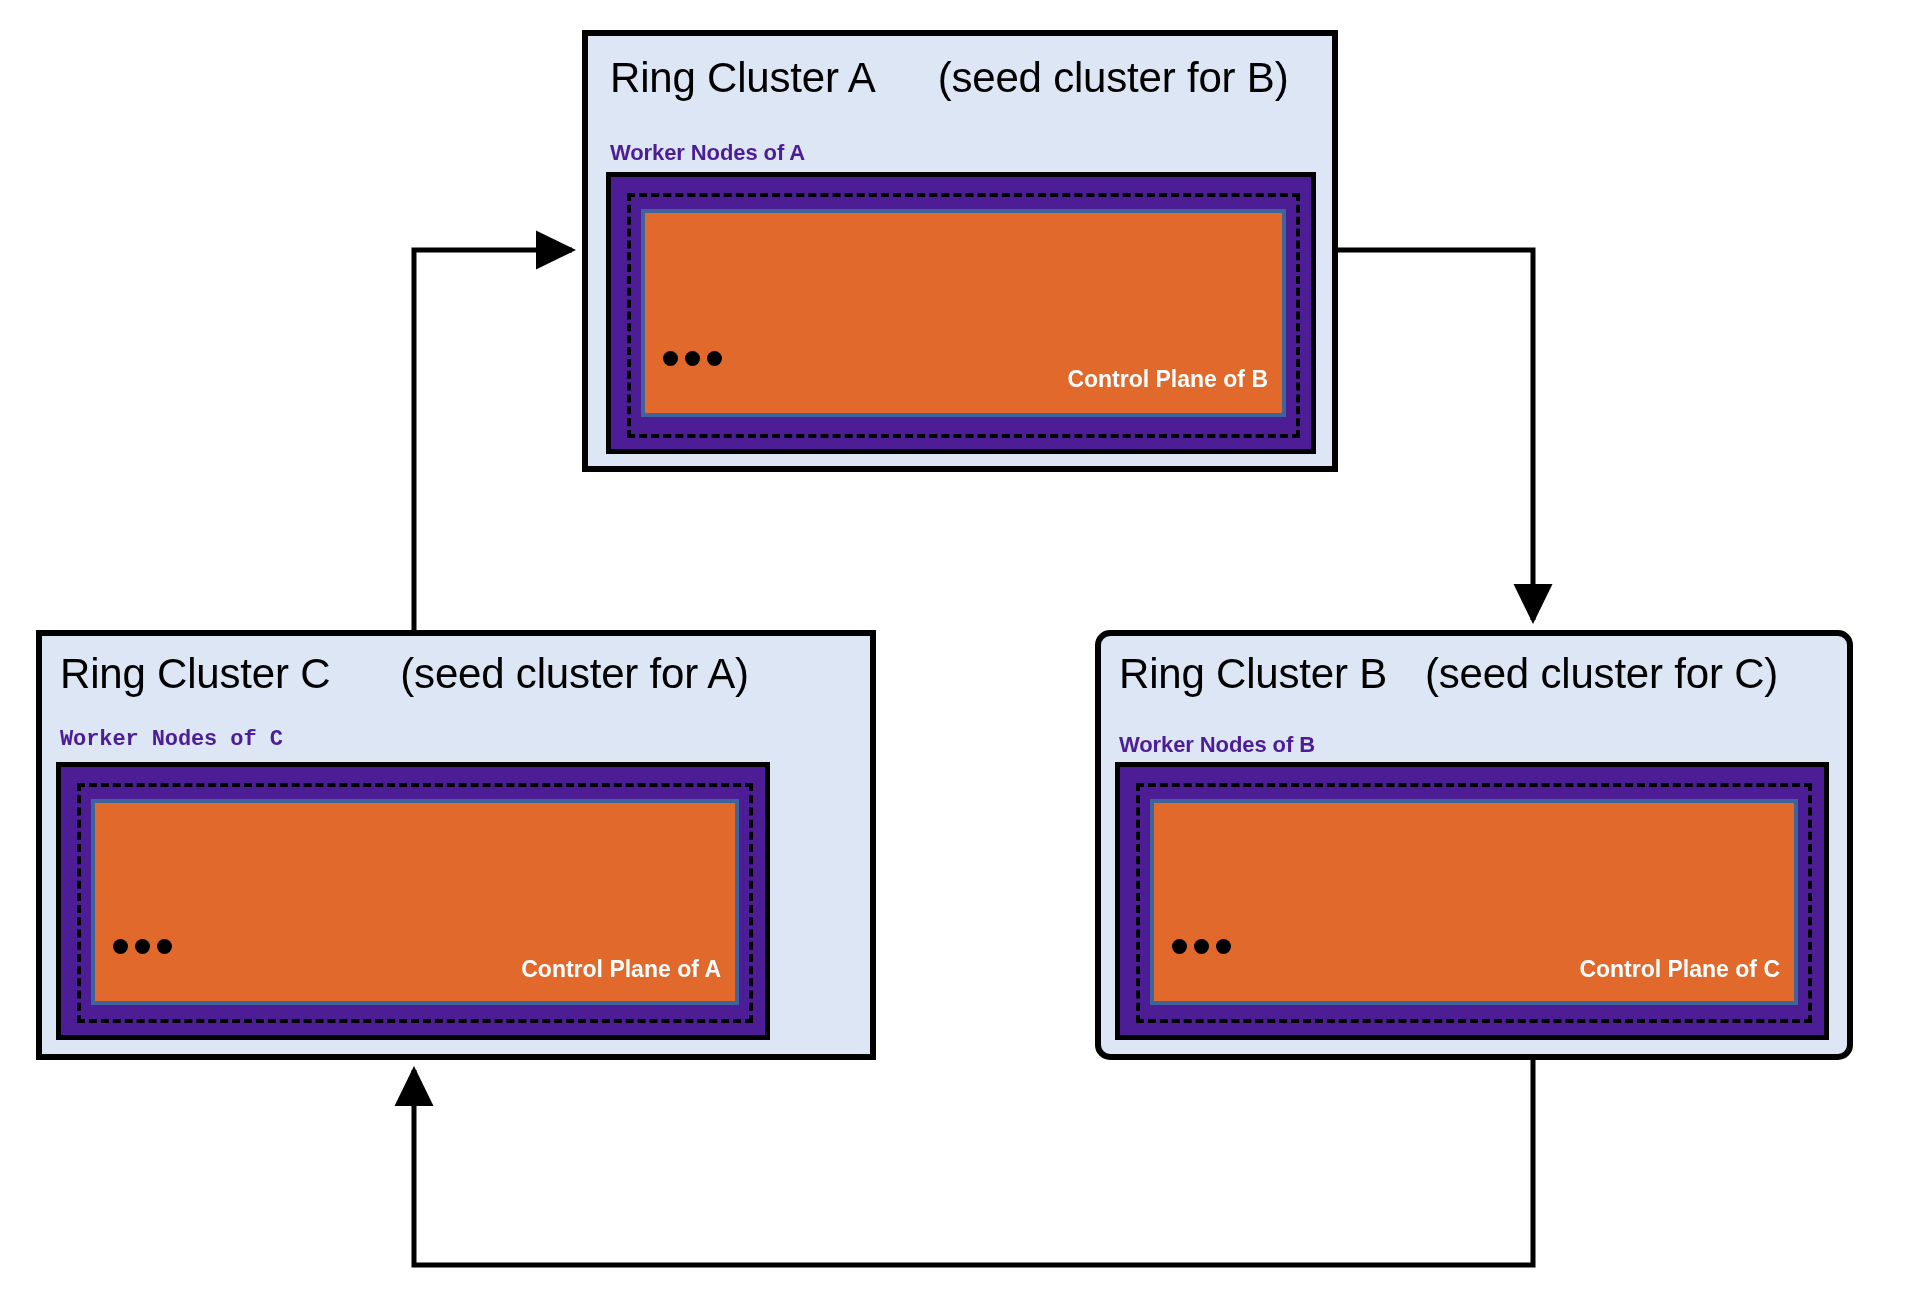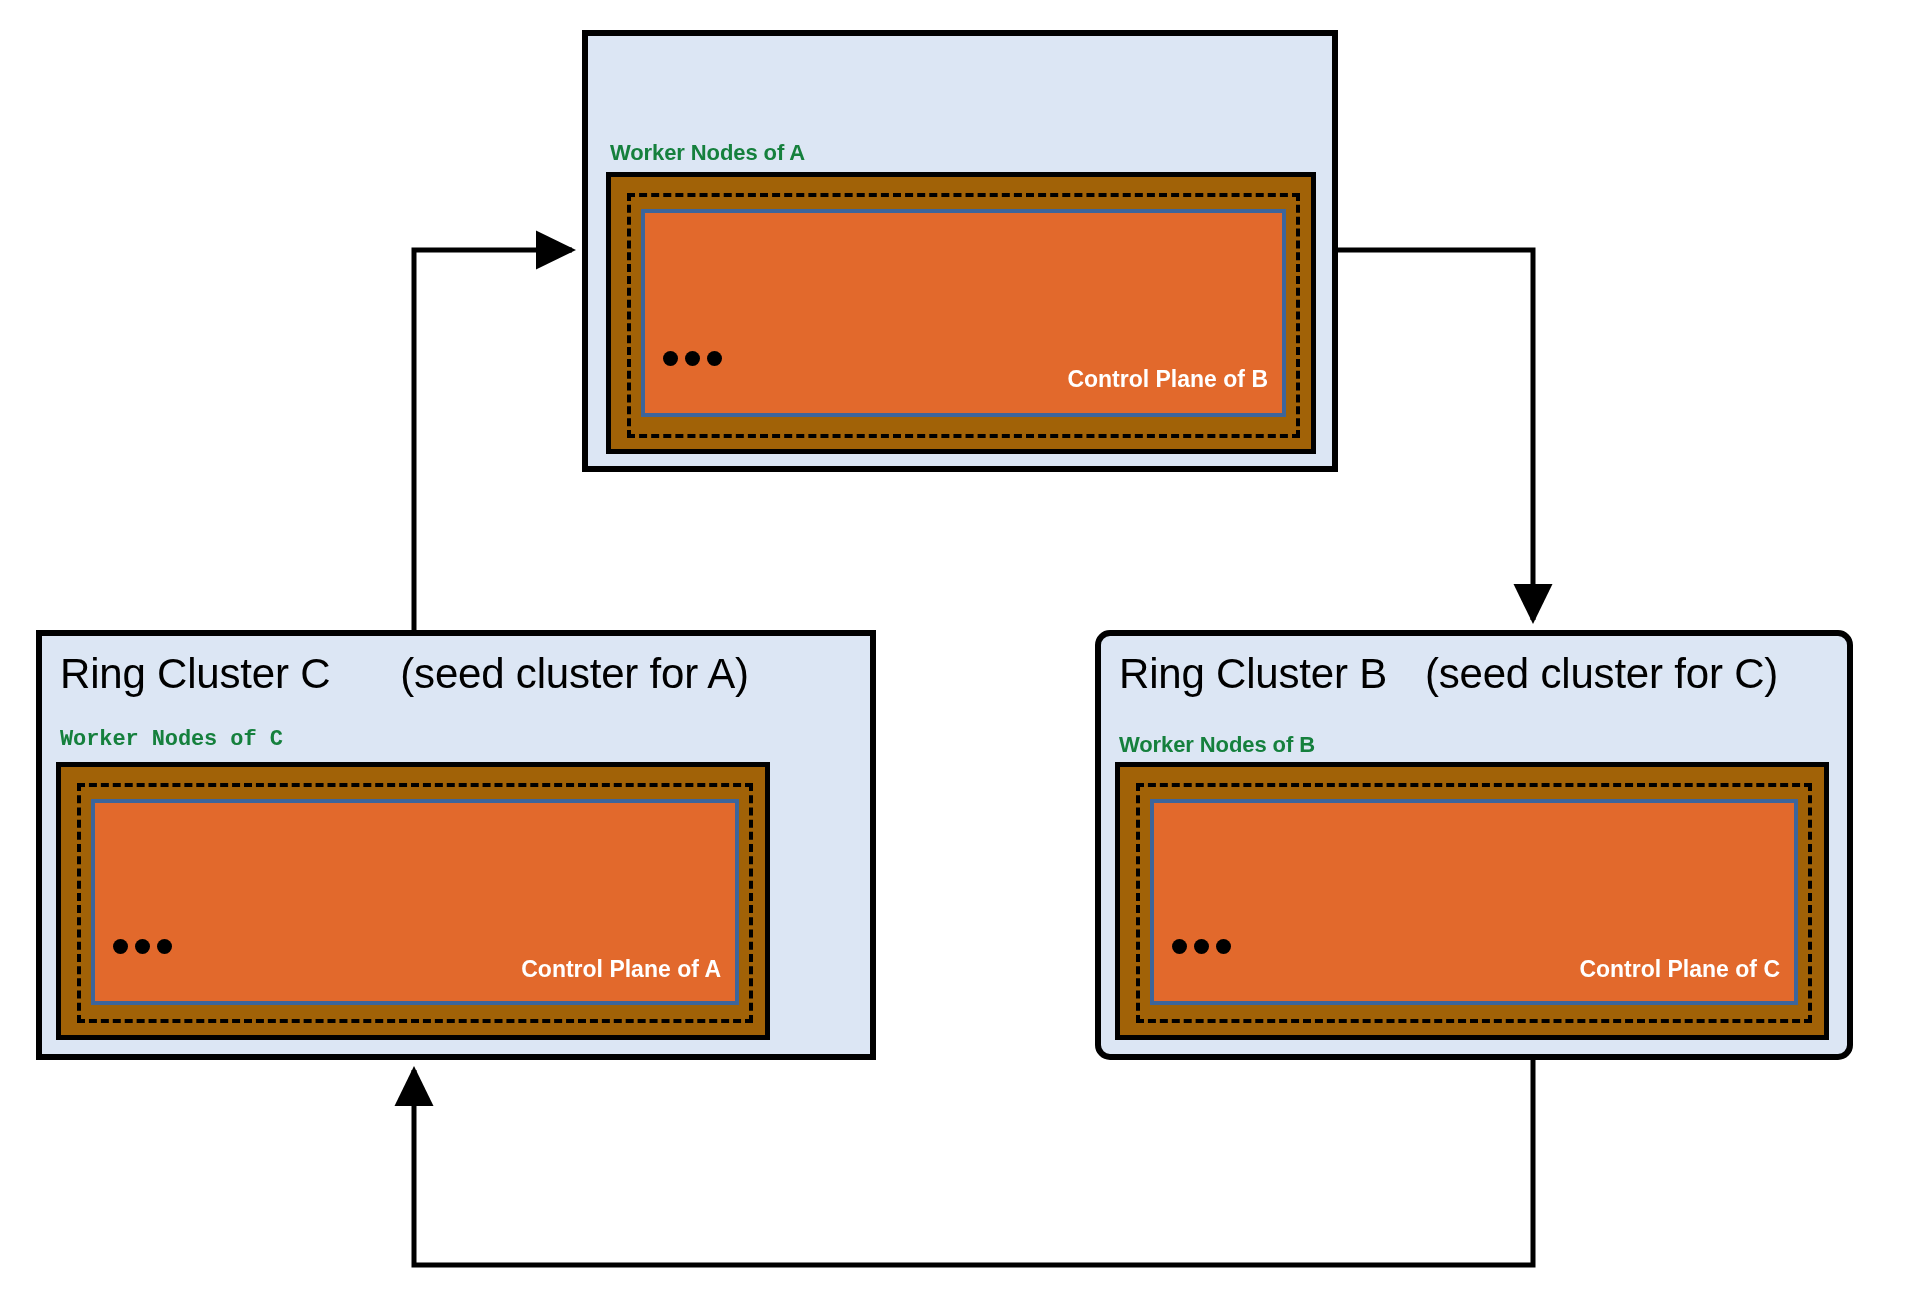--- a/index.html
+++ b/index.html
@@ -45,28 +45,28 @@
   }
   .cluster-seed {
     font-size: 42px;
     font-weight: 400;
     color: #000000;
     letter-spacing: -0.2px;
   }
   .worker-label {
     font-size: 22px;
     font-weight: bold;
-    color: #15803d;
+    color: #4c1d95;
     letter-spacing: -0.1px;
   }
 
   
   .worker-box {
     position: absolute;
-    background: #a16207;
+    background: #4c1d95;
     border: 5px solid #000000;
   }
   
   .dashed-box {
     position: absolute;
     border: 4px dashed #000000;
     background: transparent;
   }
   
   .control-plane {
@@ -139,20 +139,24 @@
     </defs>
 
     <path d="M 414,630 L 414,250 L 572,250" fill="none" stroke="#000000" stroke-width="5" marker-end="url(#arrowhead)"></path>
 
     <path d="M 1338,250 L 1533,250 L 1533,620" fill="none" stroke="#000000" stroke-width="5" marker-end="url(#arrowhead)"></path>
 
     <path d="M 1533,1060 L 1533,1265 L 414,1265 L 414,1070" fill="none" stroke="#000000" stroke-width="5" marker-end="url(#arrowhead)"></path>
   </svg>
 
   <div class="cluster" id="cluster-a">
+    <div class="cluster-header">
+      <span class="cluster-title">Ring Cluster A</span>
+      <span class="cluster-seed">(seed cluster for B)</span>
+    </div>
     <div class="worker-label">Worker Nodes of A</div>
 
     <div class="worker-box">
       <div class="dashed-box"></div>
       <div class="control-plane">
         <div class="dots">
           <span class="dot"></span>
           <span class="dot"></span>
           <span class="dot"></span>
         </div>

